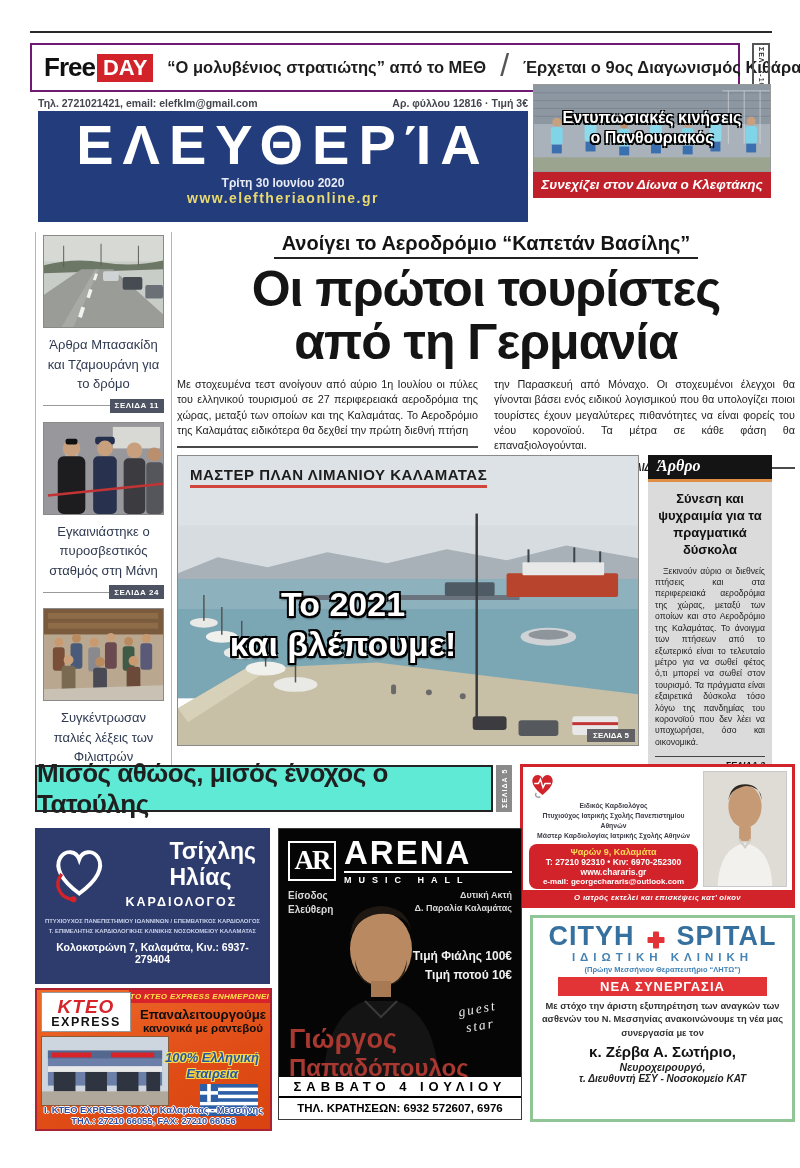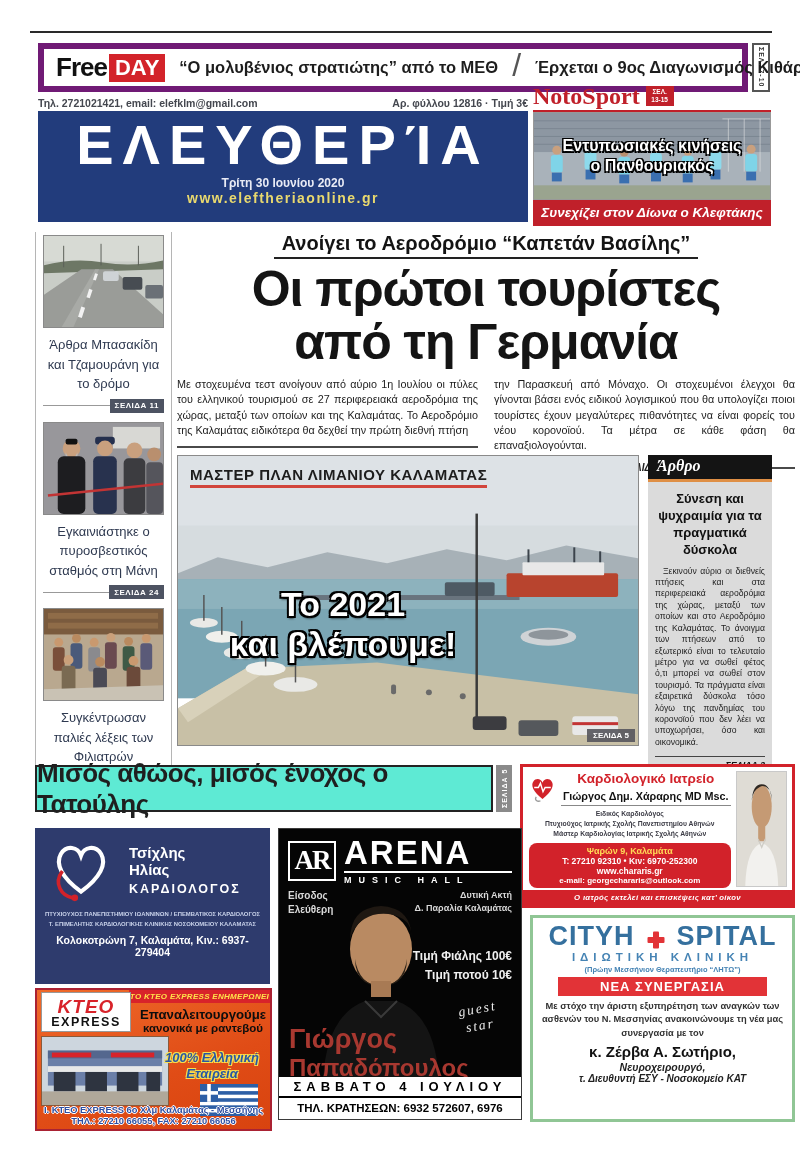--- a/index.html
+++ b/index.html
@@ -3,21 +3,21 @@
 <meta charset="utf-8">
 <style>
   * { margin:0; padding:0; box-sizing:border-box; }
   html,body { background:#fff; }
   body { font-family:"Liberation Sans", sans-serif; }
   #page { position:relative; width:800px; height:1168px; background:#fff; overflow:hidden; }
 
   .top-rule { position:absolute; left:30px; top:31px; width:742px; height:2px; background:#2a2a2a; }
 
   
-  .freeday-strip { position:absolute; left:38px; top:43px; width:710px; height:49px; border:6px solid #701a75; display:flex; align-items:center; gap:14px; padding:0 12px; background:#fff; }
+  .freeday-strip { position:absolute; left:30px; top:43px; width:710px; height:49px; border:2px solid #701a75; display:flex; align-items:center; gap:14px; padding:0 12px; background:#fff; }
   .fd-logo { display:flex; align-items:center; }
   .fd-free { font-size:26px; font-weight:800; color:#111; letter-spacing:-1px; }
   .fd-day { background:#d3232a; color:#fff; font-size:22px; font-weight:800; padding:1px 6px; margin-left:2px; }
   .fd-head { font-size:16.5px; font-weight:800; color:#1d1d1d; white-space:nowrap; }
   .fd-slash { font-size:32px; font-weight:300; color:#555; transform:translateY(-2px); }
   .fd-side-badge { position:absolute; left:752px; top:43px; width:18px; height:49px; border:2px solid #555; writing-mode:vertical-rl; font-size:7px; font-weight:700; color:#333; display:flex; align-items:center; justify-content:center; letter-spacing:1px; }
 
   
   .contact-line { position:absolute; left:38px; top:97px; font-size:10.5px; font-weight:700; color:#44474f; }
   .issue-line { position:absolute; left:300px; top:97px; width:228px; text-align:right; font-size:10.5px; font-weight:700; color:#44474f; }
@@ -98,21 +98,21 @@
   .ch-web { font-size:8.5px; font-weight:800; }
   .ch-mail { font-size:8px; font-weight:700; }
   .ch-photo { width:84px; border:1px solid #c9c9c9; position:relative; overflow:hidden; background:#e8e6e1; }
   .ch-photo svg { position:absolute; inset:0; width:100%; height:100%; }
   .ch-footer { position:absolute; left:0; right:0; bottom:0; height:15px; background:#d2222a; color:#fff; font-style:italic; font-weight:800; font-size:7.8px; text-align:center; line-height:15px; letter-spacing:.3px; }
 
   
   .tsichlis { position:absolute; left:35px; top:828px; width:235px; height:156px; background:#2e3b6d; color:#fff; padding:10px 8px 8px; text-align:center; }
   .ts-top { display:flex; align-items:center; gap:10px; padding:0 6px; }
   .ts-names { flex:1; text-align:left; padding-left:6px; }
-  .ts-name { font-size:15px; font-weight:700; line-height:1.15; }
+  .ts-name { font-size:23px; font-weight:700; line-height:1.15;margin-left:44px; }
   .ts-role { font-size:12.5px; font-weight:600; letter-spacing:2px; margin-top:4px; }
   .ts-creds { font-size:5.9px; color:#c9d2ea; line-height:1.7; margin-top:7px; font-weight:600; }
   .ts-addr { font-size:10.5px; font-weight:700; margin-top:5px; }
 
   
   .arena { position:absolute; left:278px; top:828px; width:244px; height:292px; background:#050505; border:1px solid #3a3a3a; color:#fff; overflow:hidden; }
   .ar-head { display:flex; align-items:center; gap:8px; padding:7px 9px 2px; }
   .ar-logo { border:2px solid #fff; width:48px; height:40px; display:flex; align-items:center; justify-content:center; font-family:"Liberation Serif", serif; font-size:27px; font-weight:600; letter-spacing:-2px; }
   .ar-title-blk { flex:1; }
   .ar-title { font-size:33px; font-weight:800; letter-spacing:2px; line-height:1; }
@@ -186,24 +186,20 @@
   <div class="contact-line">Τηλ. 2721021421, email: elefklm@gmail.com</div>
   <div class="issue-line">Αρ. φύλλου 12816 · Τιμή 3€</div>
 
   <div class="masthead">
     <div class="mast-logo">ελευθερία</div>
     <div class="mast-date">Τρίτη 30 Ιουνίου 2020</div>
     <div class="mast-url">www.eleftheriaonline.gr</div>
   </div>
 
   <div class="notosport">
-    <div class="ns-head">
-      <span class="ns-title">NotoSport</span>
-      <span class="ns-badge">ΣΕΛ. 13-15</span>
-    </div>
     <div class="ns-photo">
       <svg viewBox="0 0 238 88" preserveAspectRatio="none">
         <rect width="238" height="88" fill="#a9b2ba"></rect>
         <rect width="238" height="40" fill="#8d97a2"></rect>
         <g stroke="#7c8691" stroke-width="1">
             <line x1="0" y1="8" x2="238" y2="8"></line>
             <line x1="0" y1="16" x2="238" y2="16"></line>
             <line x1="0" y1="24" x2="238" y2="24"></line>
             <line x1="0" y1="32" x2="238" y2="32"></line>
           </g>
@@ -479,24 +475,20 @@
 
   <div class="chararis">
     <div class="ch-cols">
       <div class="ch-left">
         <div class="ch-toprow">
           <svg width="27" height="27" viewBox="0 0 26 26">
             <path d="M13,23 C4,16 1.5,10 4.2,6.2 C6.8,2.6 11.6,3.6 13,7.4 C14.4,3.6 19.2,2.6 21.8,6.2 C24.5,10 22,16 13,23 Z" fill="#d2222a"></path>
             <polyline points="5,12 9,12 11,8 13.5,16 15.5,12 21,12" fill="none" stroke="#fff" stroke-width="1.4"></polyline>
             <path d="M7,21 C5,24 8,26 11,25" fill="none" stroke="#9a9a9a" stroke-width="1.3"></path>
           </svg>
-          <div class="ch-titles">
-            <div class="ch-title">Καρδιολογικό Ιατρείο</div>
-            <span class="ch-name">Γιώργος Δημ. Χάραρης MD Msc.</span>
-          </div>
         </div>
         <div class="ch-creds">
           <div>Ειδικός Καρδιολόγος</div>
           <div>Πτυχιούχος Ιατρικής Σχολής Πανεπιστημίου Αθηνών</div>
           <div>Μάστερ Καρδιολογίας Ιατρικής Σχολής Αθηνών</div>
         </div>
         <div class="ch-redbox">
           <div class="ch-addr">Ψαρών 9, Καλαμάτα</div>
           <div class="ch-phones">Τ: 27210 92310 • Κιν: 6970-252300</div>
           <div class="ch-web">www.chararis.gr</div>

